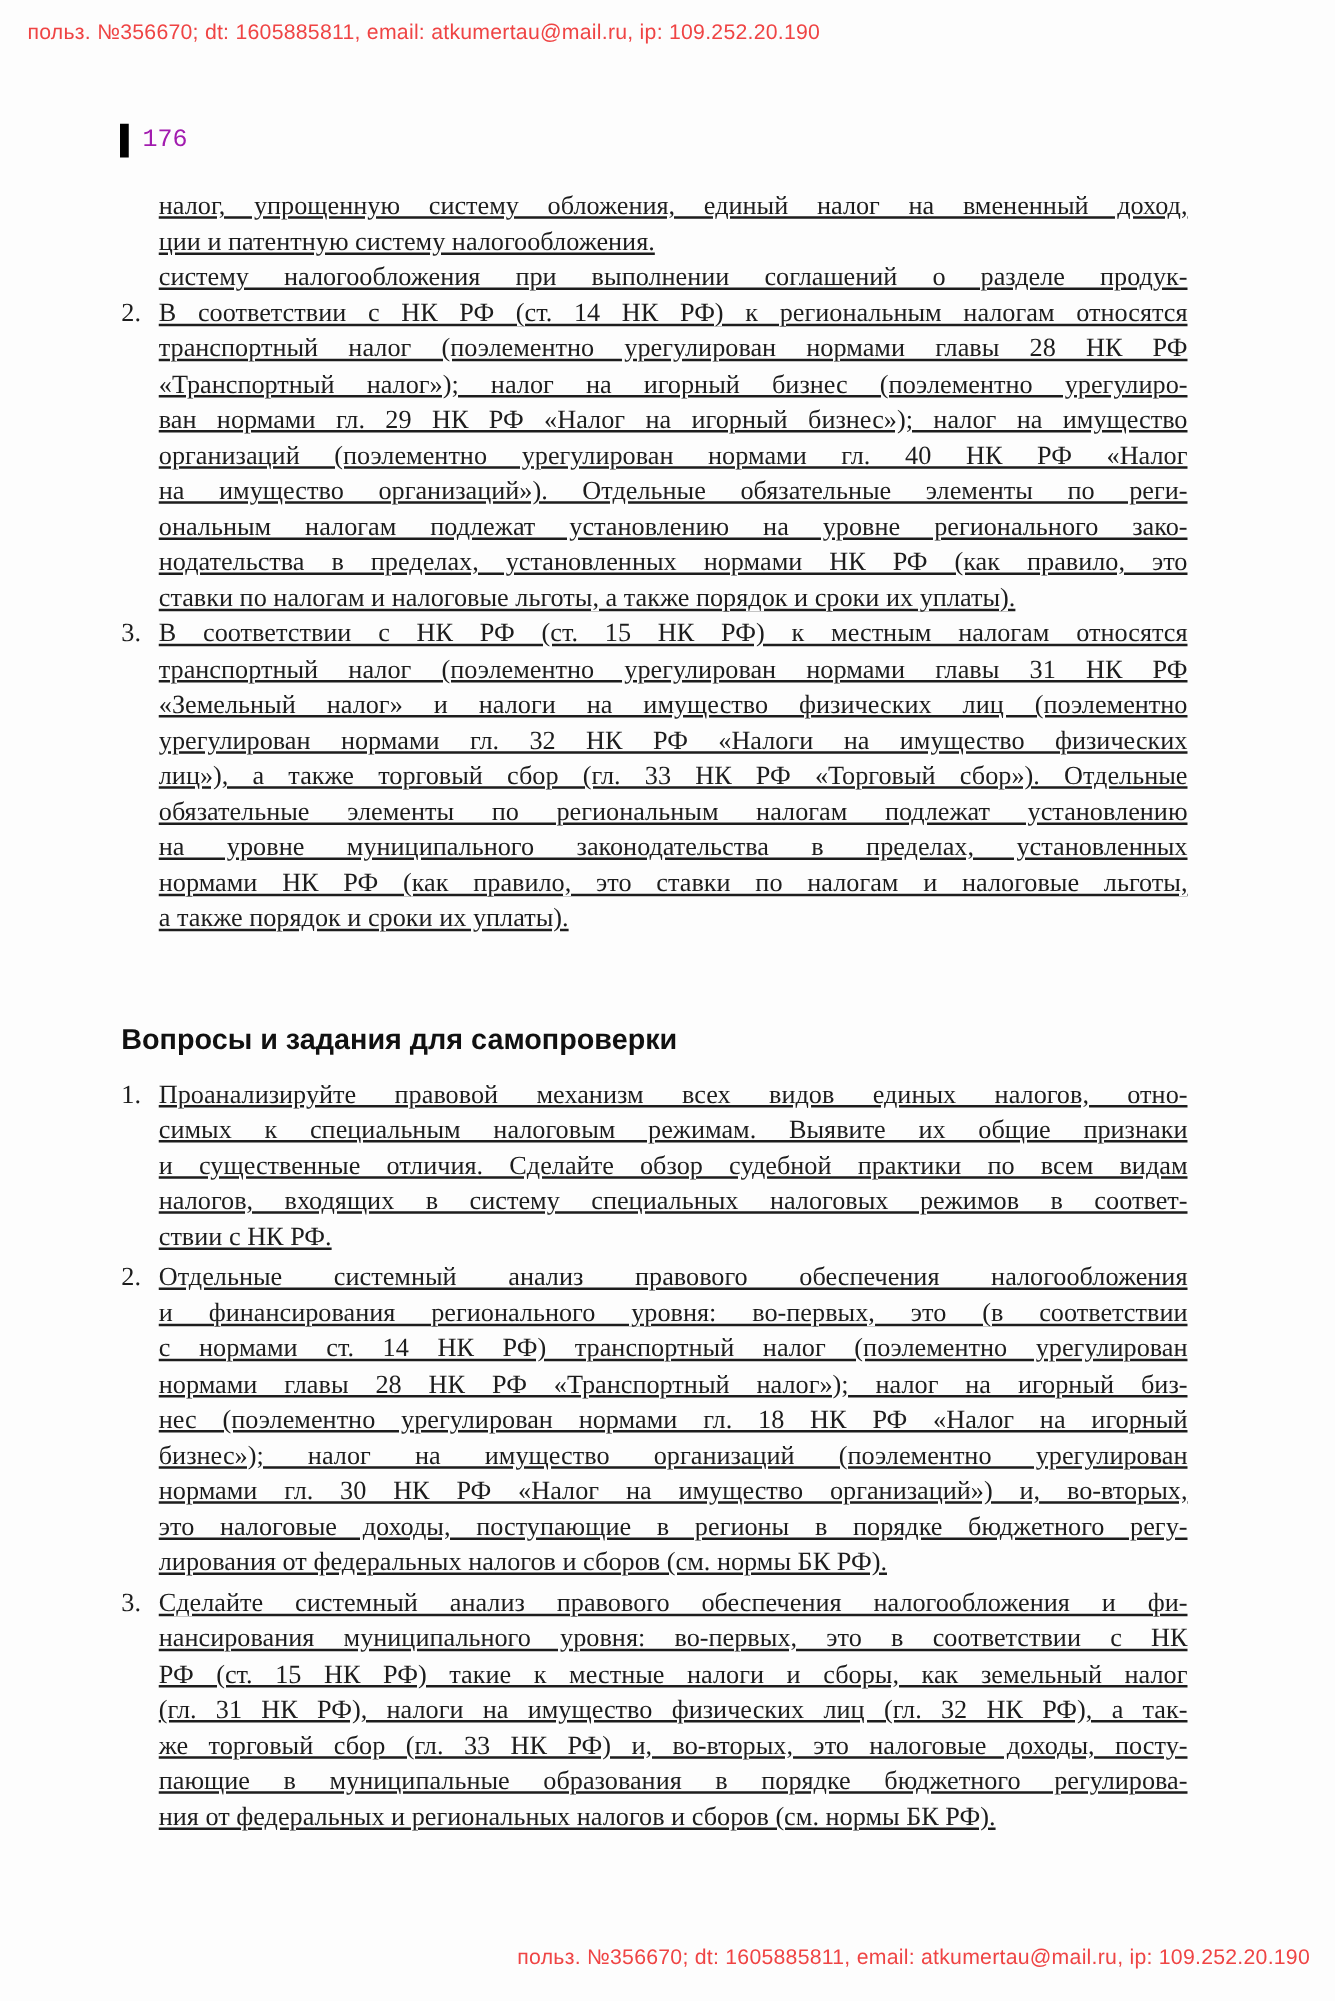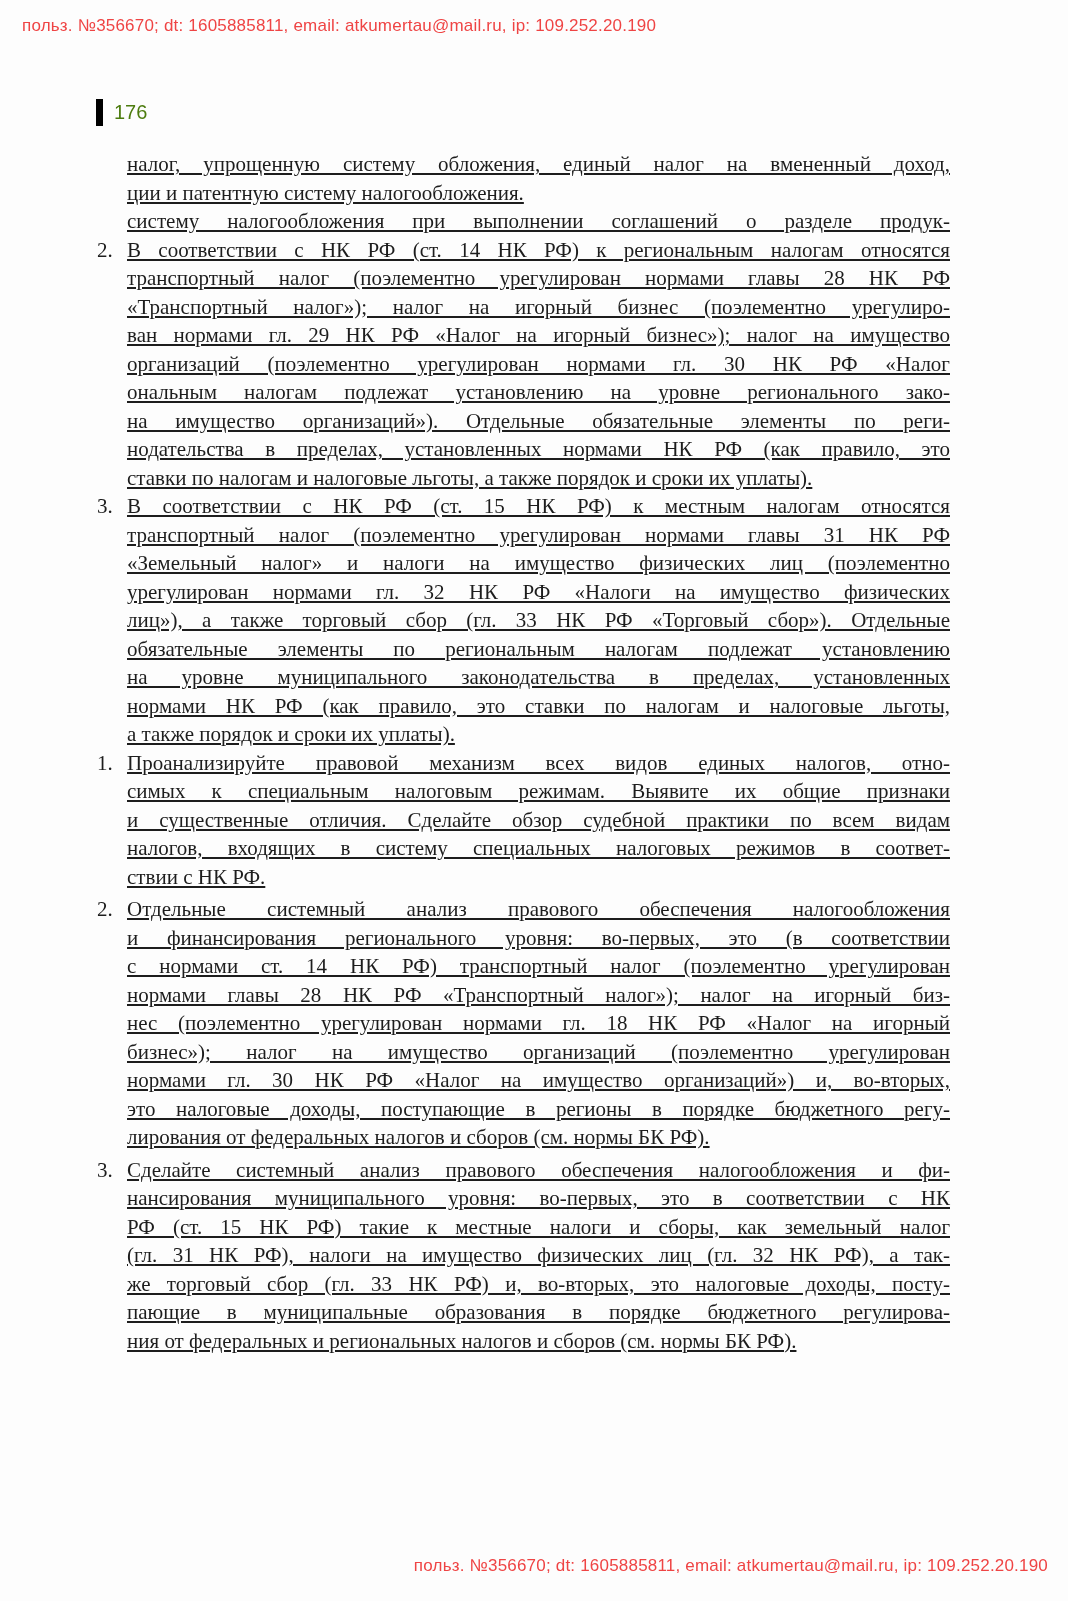--- a/index.html
+++ b/index.html
@@ -31,23 +31,23 @@
     align-items: center;
   }
   .page-bar {
     display: inline-block;
     width: 7px;
     height: 27px;
     background: #000;
     margin-right: 11px;
   }
   .page-number {
-    font-family: Liberation Sans, sans-serif;
+    font-family: Liberation Mono, monospace;
     font-size: 20px;
-    color: #4d7c0f;
+    color: #a21caf;
   }
 
   .content {
     position: absolute;
     left: 97px;
     top: 150px;
     width: 853px;
     font-size: 21px;
     line-height: 28.5px;
     color: #1d1d1d;
@@ -105,43 +105,44 @@
         </div>
     </div>
 
     <div class="list-item">
       <span class="item-number">2.</span>
       <div class="item-lines">
           <div class="tline">В соответствии с НК РФ (ст. 14 НК РФ) к региональным налогам относятся</div>
           <div class="tline">транспортный налог (поэлементно урегулирован нормами главы 28 НК РФ</div>
           <div class="tline">«Транспортный налог»); налог на игорный бизнес (поэлементно урегулиро-</div>
           <div class="tline">ван нормами гл. 29 НК РФ «Налог на игорный бизнес»); налог на имущество</div>
-          <div class="tline">организаций (поэлементно урегулирован нормами гл. 30 НК РФ «Налог</div>
+          <div class="tline">организаций (поэлементно урегулирован нормами гл. 40 НК РФ «Налог</div>
+          <div class="tline">на имущество организаций»). Отдельные обязательные элементы по реги-</div>
           <div class="tline">ональным налогам подлежат установлению на уровне регионального зако-</div>
-          <div class="tline">на имущество организаций»). Отдельные обязательные элементы по реги-</div>
           <div class="tline">нодательства в пределах, установленных нормами НК РФ (как правило, это</div>
           <div class="tline tline-last">ставки по налогам и налоговые льготы, а также порядок и сроки их уплаты).</div>
         </div>
     </div>
 
     <div class="list-item">
       <span class="item-number">3.</span>
       <div class="item-lines">
           <div class="tline">В соответствии с НК РФ (ст. 15 НК РФ) к местным налогам относятся</div>
           <div class="tline">транспортный налог (поэлементно урегулирован нормами главы 31 НК РФ</div>
           <div class="tline">«Земельный налог» и налоги на имущество физических лиц (поэлементно</div>
           <div class="tline">урегулирован нормами гл. 32 НК РФ «Налоги на имущество физических</div>
           <div class="tline">лиц»), а также торговый сбор (гл. 33 НК РФ «Торговый сбор»). Отдельные</div>
           <div class="tline">обязательные элементы по региональным налогам подлежат установлению</div>
           <div class="tline">на уровне муниципального законодательства в пределах, установленных</div>
           <div class="tline">нормами НК РФ (как правило, это ставки по налогам и налоговые льготы,</div>
           <div class="tline tline-last">а также порядок и сроки их уплаты).</div>
         </div>
     </div>
 
+    <h2 class="section-heading">Вопросы и задания для самопроверки</h2>
 
     <div class="list-item question-item">
       <span class="item-number">1.</span>
       <div class="item-lines">
           <div class="tline">Проанализируйте правовой механизм всех видов единых налогов, отно-</div>
           <div class="tline">симых к специальным налоговым режимам. Выявите их общие признаки</div>
           <div class="tline">и существенные отличия. Сделайте обзор судебной практики по всем видам</div>
           <div class="tline">налогов, входящих в систему специальных налоговых режимов в соответ-</div>
           <div class="tline tline-last">ствии с НК РФ.</div>
         </div>

